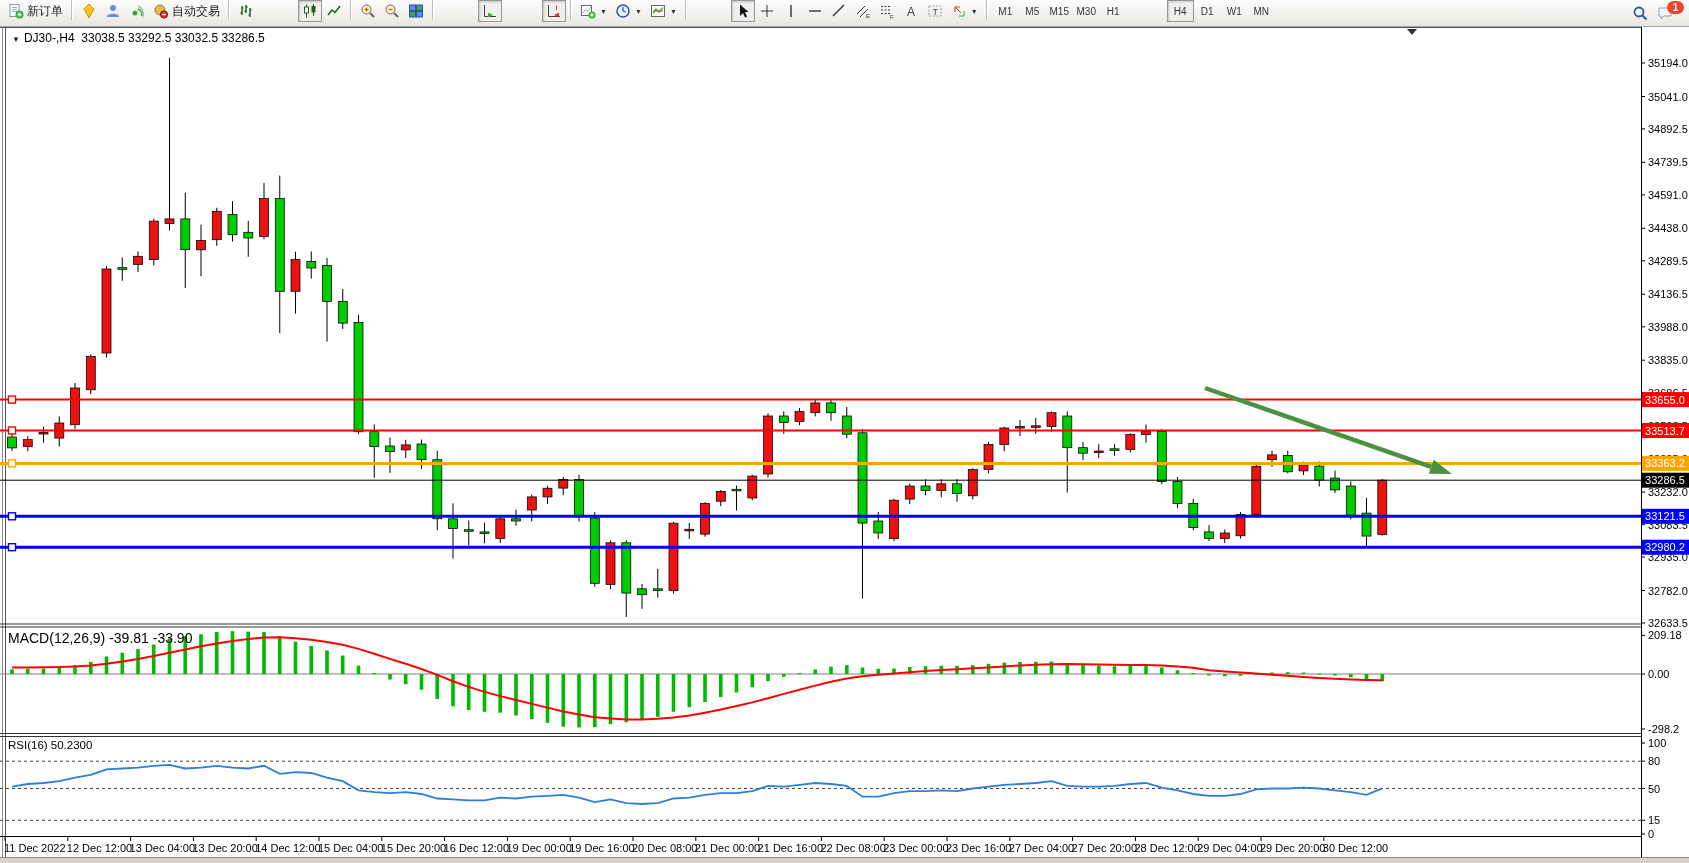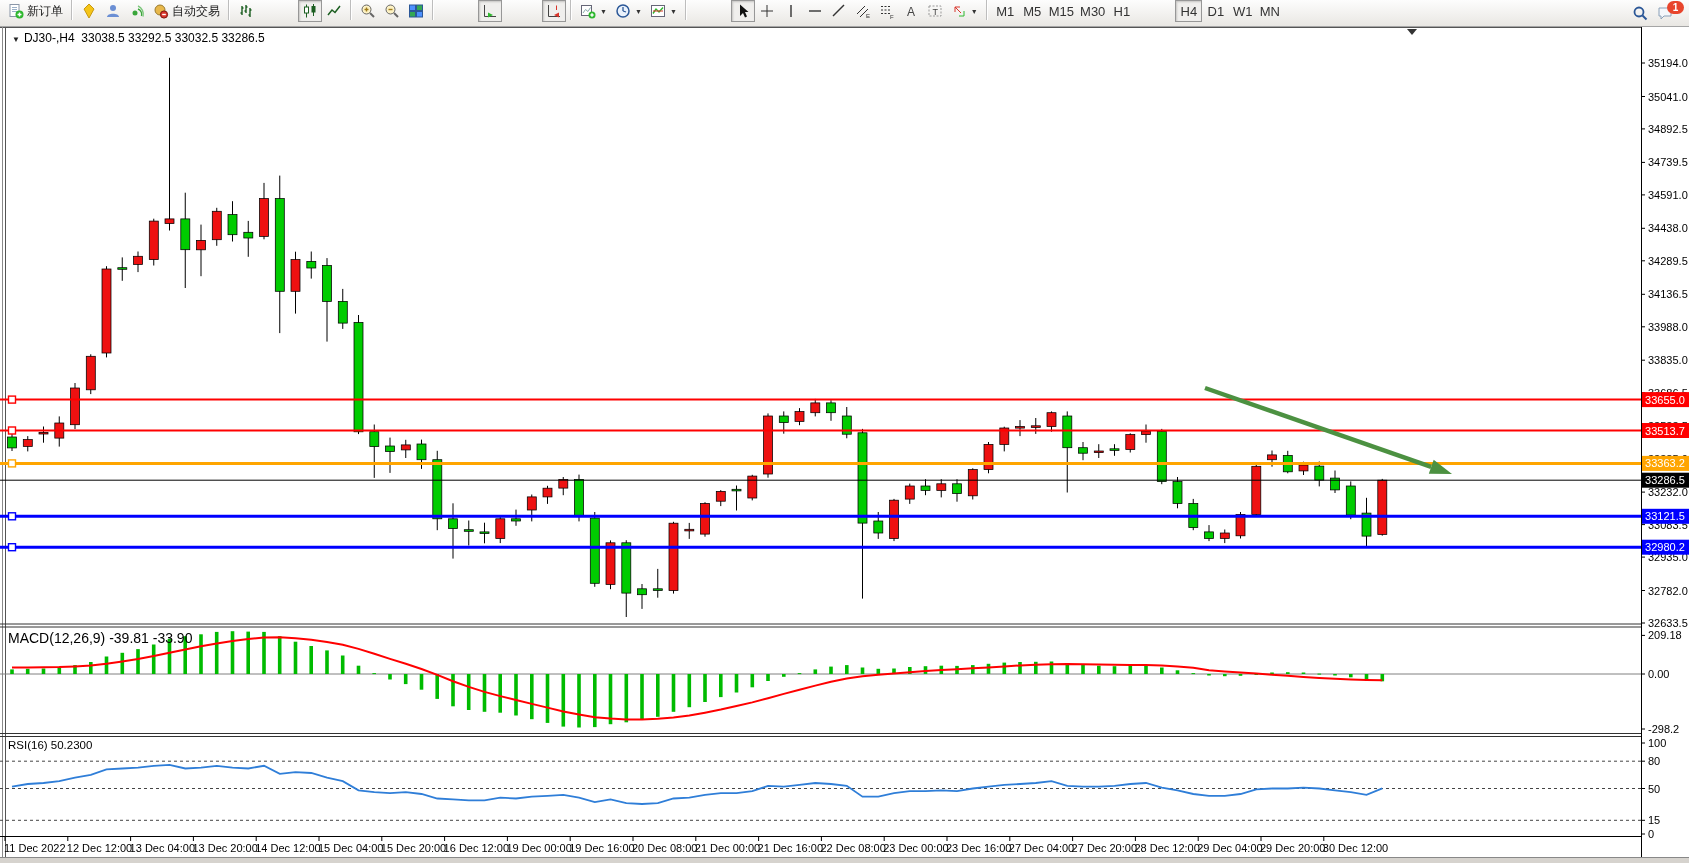--- a/index.html
+++ b/index.html
@@ -7,21 +7,21 @@
   
   #toolbar{position:absolute;top:0;left:0;width:1689px;height:27px;box-sizing:border-box;
     background:linear-gradient(#fdfdfd,#e9e7e3);border-bottom:1px solid #a5a5a5;
     display:flex;padding:0 4px;z-index:5;}
   .tb{height:22px;min-width:23px;padding:0 3px;display:inline-flex;align-items:center;justify-content:center;
     gap:3px;border:1px solid transparent;background:transparent;font-size:12px;color:#222;box-sizing:border-box;}
   .tb.pressed{border:1px solid #979797;background:#f0efed;box-shadow:inset 1px 1px 2px rgba(0,0,0,.18);margin-left:40px;}
   .tb .lbl{white-space:nowrap;}
   .sep{width:1px;height:20px;background:#bdbdbd;border-right:1px solid #fff;margin:0 4px;flex:none;}
   .caret{font-size:7px;color:#333;margin-left:1px;}
-  .tf{font-size:13px;color:#333;min-width:27px;padding:0 2px;}
+  .tf{font-size:10px;color:#333;min-width:27px;padding:0 2px;}
   #tb-right{margin-left:auto;display:flex;align-items:center;margin-right:6px;position:relative;}
   #badge{position:absolute;top:-2px;right:-6px;background:#e8452c;color:#fff;border-radius:8px;
     min-width:13px;height:13px;font-size:10px;line-height:13px;text-align:center;padding:0 2px;font-weight:bold;}
   
   #chart-title{position:absolute;top:31px;left:12px;font-size:12px;color:#000;z-index:3;white-space:pre;}
   #chart-title .dd{font-size:8px;color:#222;margin-right:4px;}
   #macd-label{position:absolute;top:630px;left:8px;font-size:14px;color:#000;z-index:3;}
   #rsi-label{position:absolute;top:739px;left:8px;font-size:11.5px;color:#000;z-index:3;}
   #chart-region{position:absolute;top:0;left:0;width:1689px;height:709px;}
   #price-axis-hit{position:absolute;top:27px;left:1642px;width:47px;height:810px;z-index:4;}

